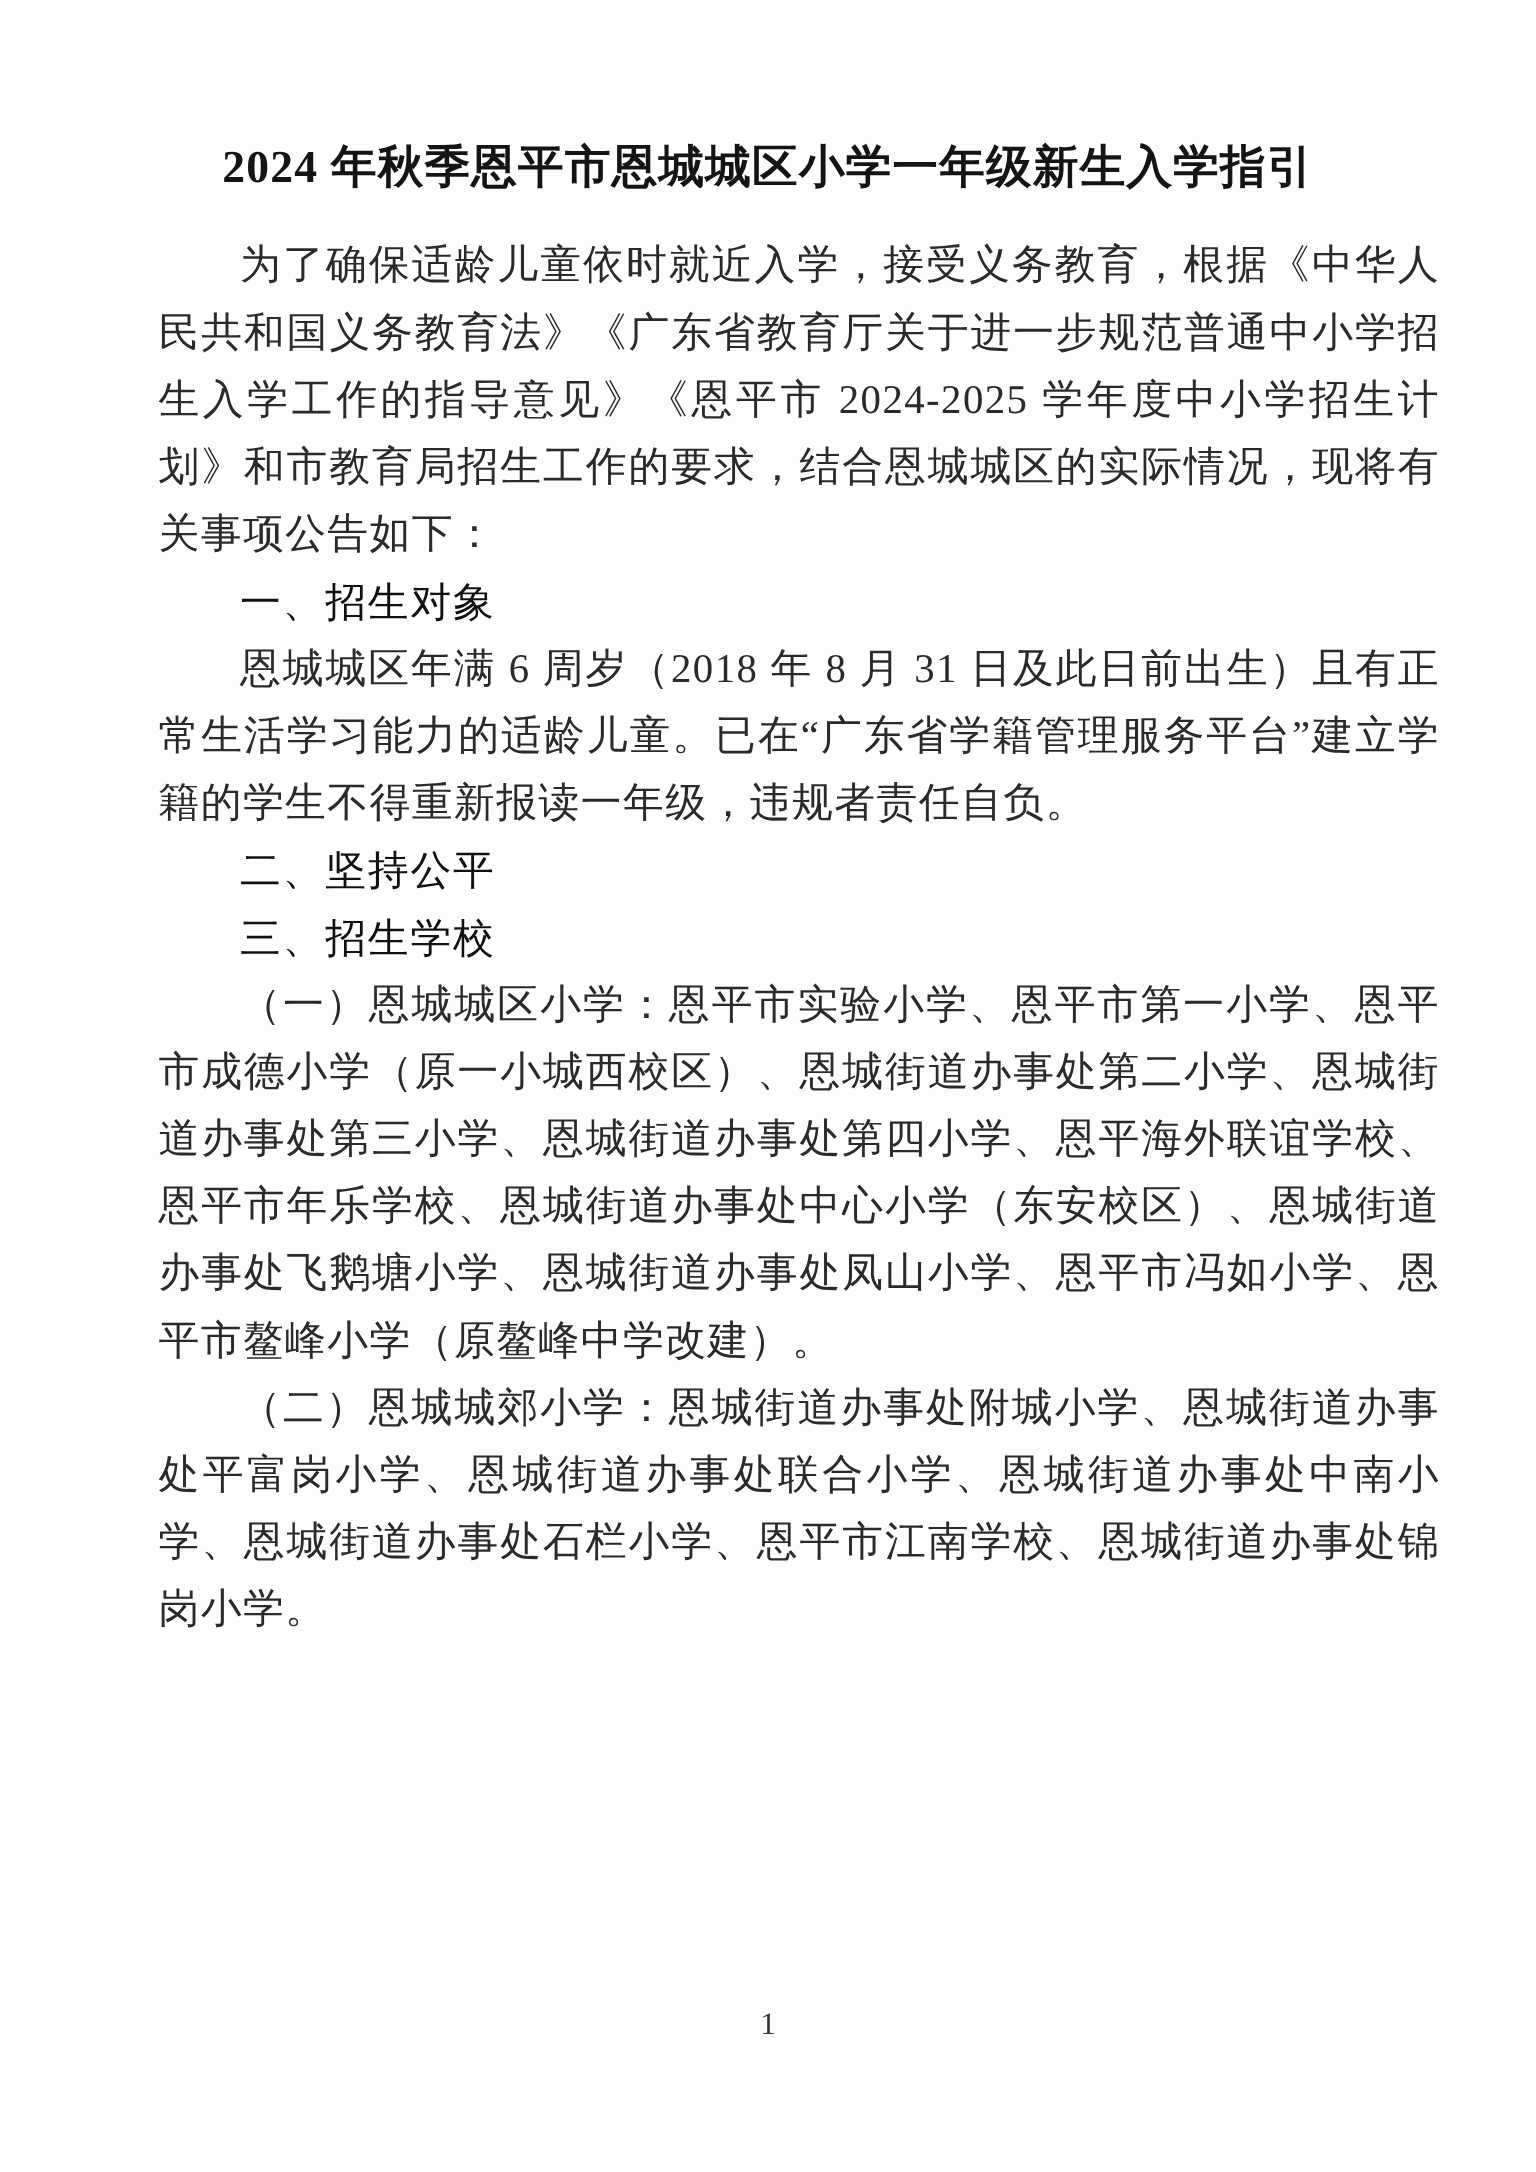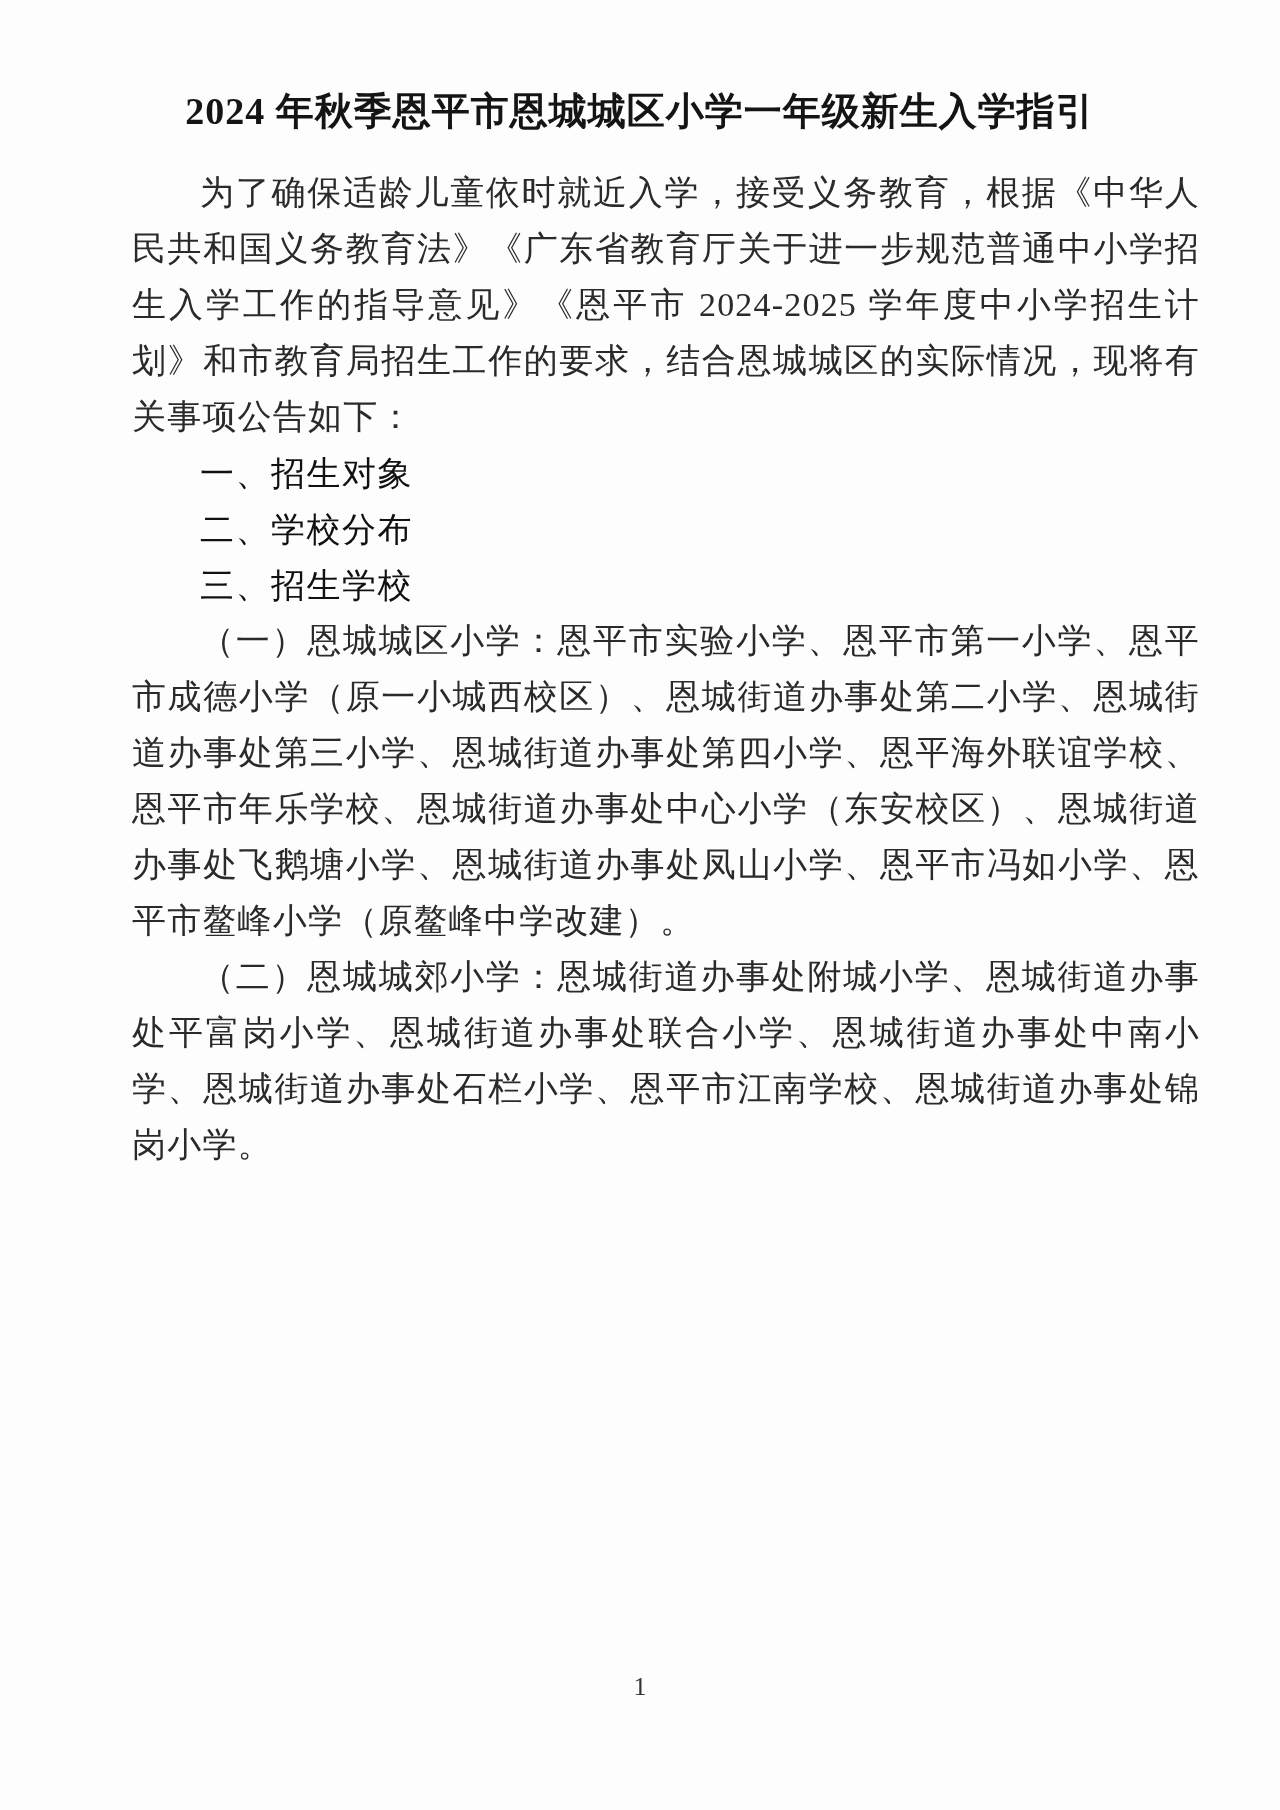--- a/index.html
+++ b/index.html
@@ -14,21 +14,21 @@
   }
   .page {
     position: relative;
     width: 1280px;
     height: 1810px;
     background: #fdfdfd;
     color: #262626;
   }
   .doc-title {
     margin: 0;
-    padding-top: 83px;
+    padding-top: 112px;
     text-align: center;
     font-family: "Liberation Serif", "DejaVu Serif", serif;
     font-weight: 700;
     font-size: 38px;
     line-height: 56px;
     letter-spacing: 1px;
     color: #141414;
   }
   .doc-body {
     margin: 26px 80px 0 132px;
@@ -73,22 +73,23 @@
 <div class="page">
 
   <h1 class="doc-title">2024 年秋季恩平市恩城城区小学一年级新生入学指引</h1>
 
   <div class="doc-body">
 
     <p class="para">为了确保适龄儿童依时就近入学，接受义务教育，根据《中华人民共和国义务教育法》《广东省教育厅关于进一步规范普通中小学招生入学工作的指导意见》《恩平市 2024-2025 学年度中小学招生计划》和市教育局招生工作的要求，结合恩城城区的实际情况，现将有关事项公告如下：</p>
 
     <h2 class="section-heading">一、招生对象</h2>
 
+    <p class="para">恩城城区年满 6 周岁（2018 年 8 月 31 日及此日前出生）且有正常生活学习能力的适龄儿童。已在“广东省学籍管理服务平台”建立学籍的学生不得重新报读一年级，违规者责任自负。</p>
 
-    <h2 class="section-heading">二、学校分布</h2>
+    <h2 class="section-heading">二、坚持公平</h2>
 
 
     <h2 class="section-heading">三、招生学校</h2>
 
     <p class="para">（一）恩城城区小学：恩平市实验小学、恩平市第一小学、恩平市成德小学（原一小城西校区）、恩城街道办事处第二小学、恩城街道办事处第三小学、恩城街道办事处第四小学、恩平海外联谊学校、恩平市年乐学校、恩城街道办事处中心小学（东安校区）、恩城街道办事处飞鹅塘小学、恩城街道办事处凤山小学、恩平市冯如小学、恩平市鳌峰小学（原鳌峰中学改建）。</p>
 
     <p class="para">（二）恩城城郊小学：恩城街道办事处附城小学、恩城街道办事处平富岗小学、恩城街道办事处联合小学、恩城街道办事处中南小学、恩城街道办事处石栏小学、恩平市江南学校、恩城街道办事处锦岗小学。</p>
 
 
   </div>

